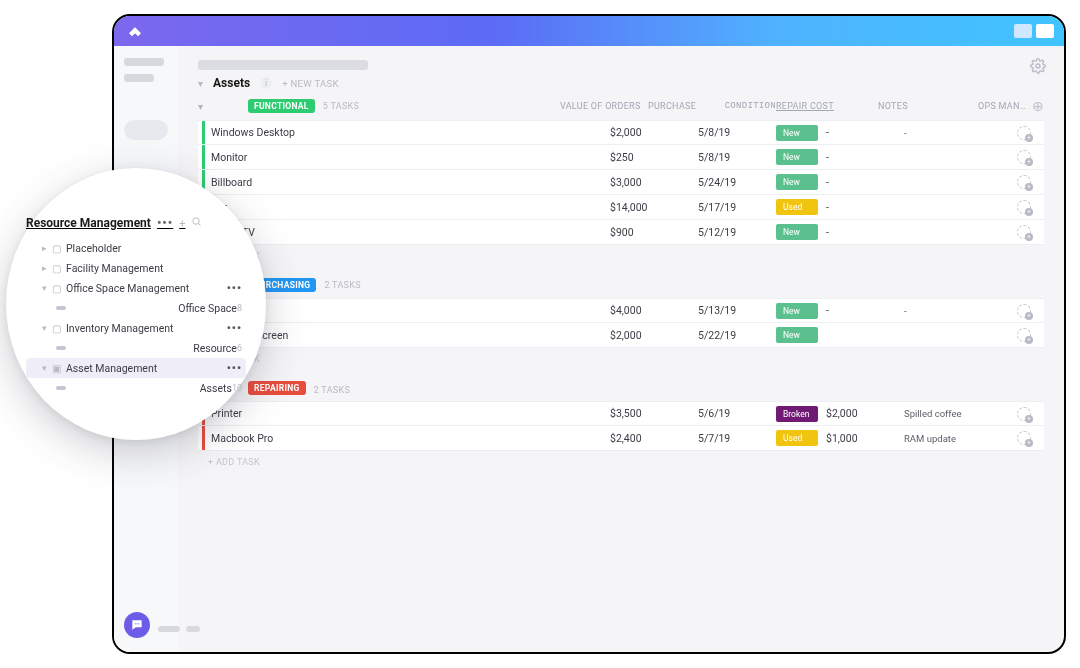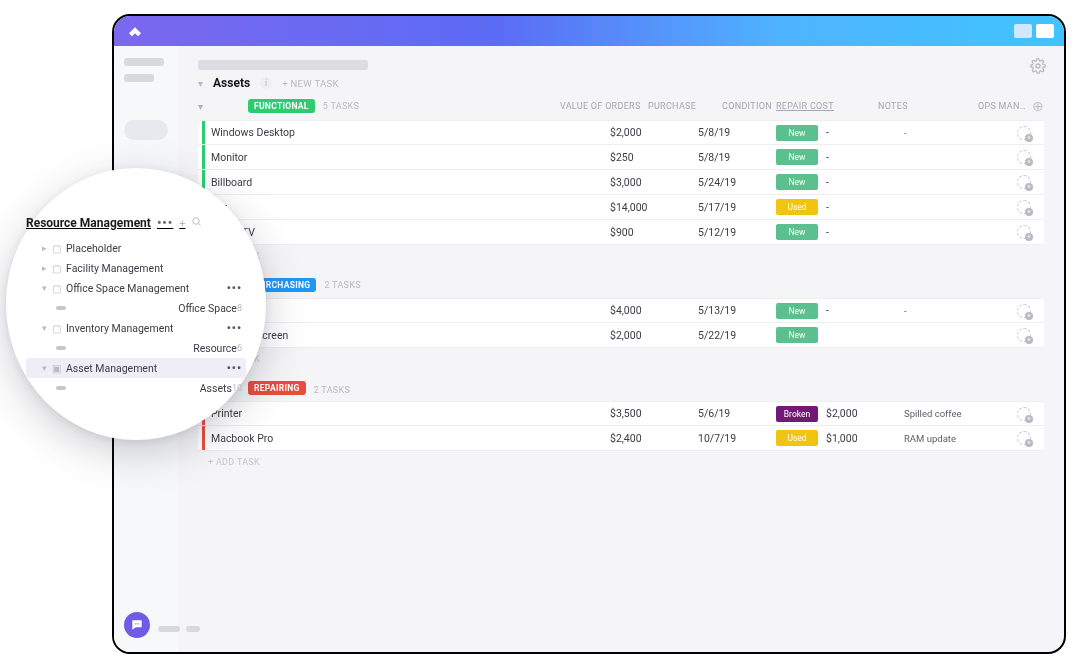--- a/index.html
+++ b/index.html
@@ -26,39 +26,39 @@
 
 .list-title-row { display:flex; align-items:center; gap:10px; margin:6px 0 4px 0; }
 .list-title { font-size:12px; font-weight:700; color:#171717; }
 .list-title-info { font-size:9px; color:#b7b9c4; background:#eceef2; width:12px; height:12px; border-radius:50%; display:inline-flex; align-items:center; justify-content:center; }
 .new-task-pill { font-size:9.5px; color:#b7b9c4; letter-spacing:0.3px; }
 
 .columns-header { display:flex; align-items:center; font-size:9px; color:#a3a6b3; text-transform:uppercase; letter-spacing:0.3px; padding:4px 0 6px 0; }
 .col-status { width:50px; }
 .col-value { width:88px; }
 .col-purchase { width:70px; }
-.col-condition { width:58px; text-align:center; }
+.col-condition { width:58px; text-align:right;font-family:Liberation Mono, monospace; }
 .col-repair { width:102px;text-decoration:underline; }
 .col-notes { width:100px; }
 .col-ops { width:54px; }
 .plus-col { color:#bfc1cc; font-size:14px; }
 
 .group-row { display:flex; align-items:center; gap:8px; padding:2px 0; }
 .collapse-chev { font-size:10px; color:#b0b2bd; }
 .status-label { font-size:8.5px; font-weight:700; color:#fff; padding:2px 6px; border-radius:3px; letter-spacing:0.3px; }
 .task-count { font-size:9px; color:#b7b9c4; }
 
 .task-row { display:flex; align-items:center; background:#fff; border-bottom:1px solid #eceef2; height:25px; font-size:10.5px; color:#3b3c45; padding-left:4px; }
 .task-row:first-child { border-top:1px solid #eceef2; }
 .status-dot { width:3px; align-self:stretch; }
 .task-name { flex:1; padding-left:6px; }
 .task-value { width:88px; }
 .task-purchase { width:70px; }
 .task-condition { width:58px; display:flex; justify-content:center; }
-.cond-chip { font-size:8.5px; color:#fff; padding:3px 7px; border-radius:2px; min-width:42px; text-align:center; }
+.cond-chip { font-size:8.5px; color:#fff; padding:3px 7px; border-radius:2px; min-width:42px; text-align:left; }
 .task-repair { width:78px; }
 .task-notes { width:100px; font-size:9.5px; color:#5c5e68; }
 .task-ops { width:40px; display:flex; justify-content:center; }
 .ops-avatar { width:14px; height:14px; border:1px dashed #c5c7d0; border-radius:50%; position:relative; }
 .ops-avatar::after { content:"+"; position:absolute; right:-3px; bottom:-3px; width:8px; height:8px; background:#b7b9c4; color:#fff; font-size:7px; border-radius:50%; display:flex; align-items:center; justify-content:center; }
 
 .add-task-line { font-size:9px; color:#c5c7d0; padding:6px 0 12px 10px; letter-spacing:0.3px; }
 
 .chat-bubble { position:absolute; bottom:14px; left:10px; width:26px; height:26px; background:#6c5ce7; border-radius:50%; display:flex; align-items:center; justify-content:center; }
 .chat-bubble svg { width:14px; height:14px; }
@@ -289,21 +289,21 @@
       <div class="task-repair">$2,000</div>
       <div class="task-notes">Spilled coffee</div>
       <div class="task-ops">
                 <div class="ops-avatar"></div>
               </div>
     </div>
             <div class="task-row">
       <div class="status-dot" style="background:#e74c3c"></div>
       <div class="task-name">Macbook Pro</div>
       <div class="task-value">$2,400</div>
-      <div class="task-purchase">10/7/19</div>
+      <div class="task-purchase">5/7/19</div>
       <div class="task-condition">
                 <span class="cond-chip" style="background:#f1c40f">Used</span>
               </div>
       <div class="task-repair">$1,000</div>
       <div class="task-notes">RAM update</div>
       <div class="task-ops">
                 <div class="ops-avatar"></div>
               </div>
     </div>
             <div class="add-task-line">+ ADD TASK</div>

